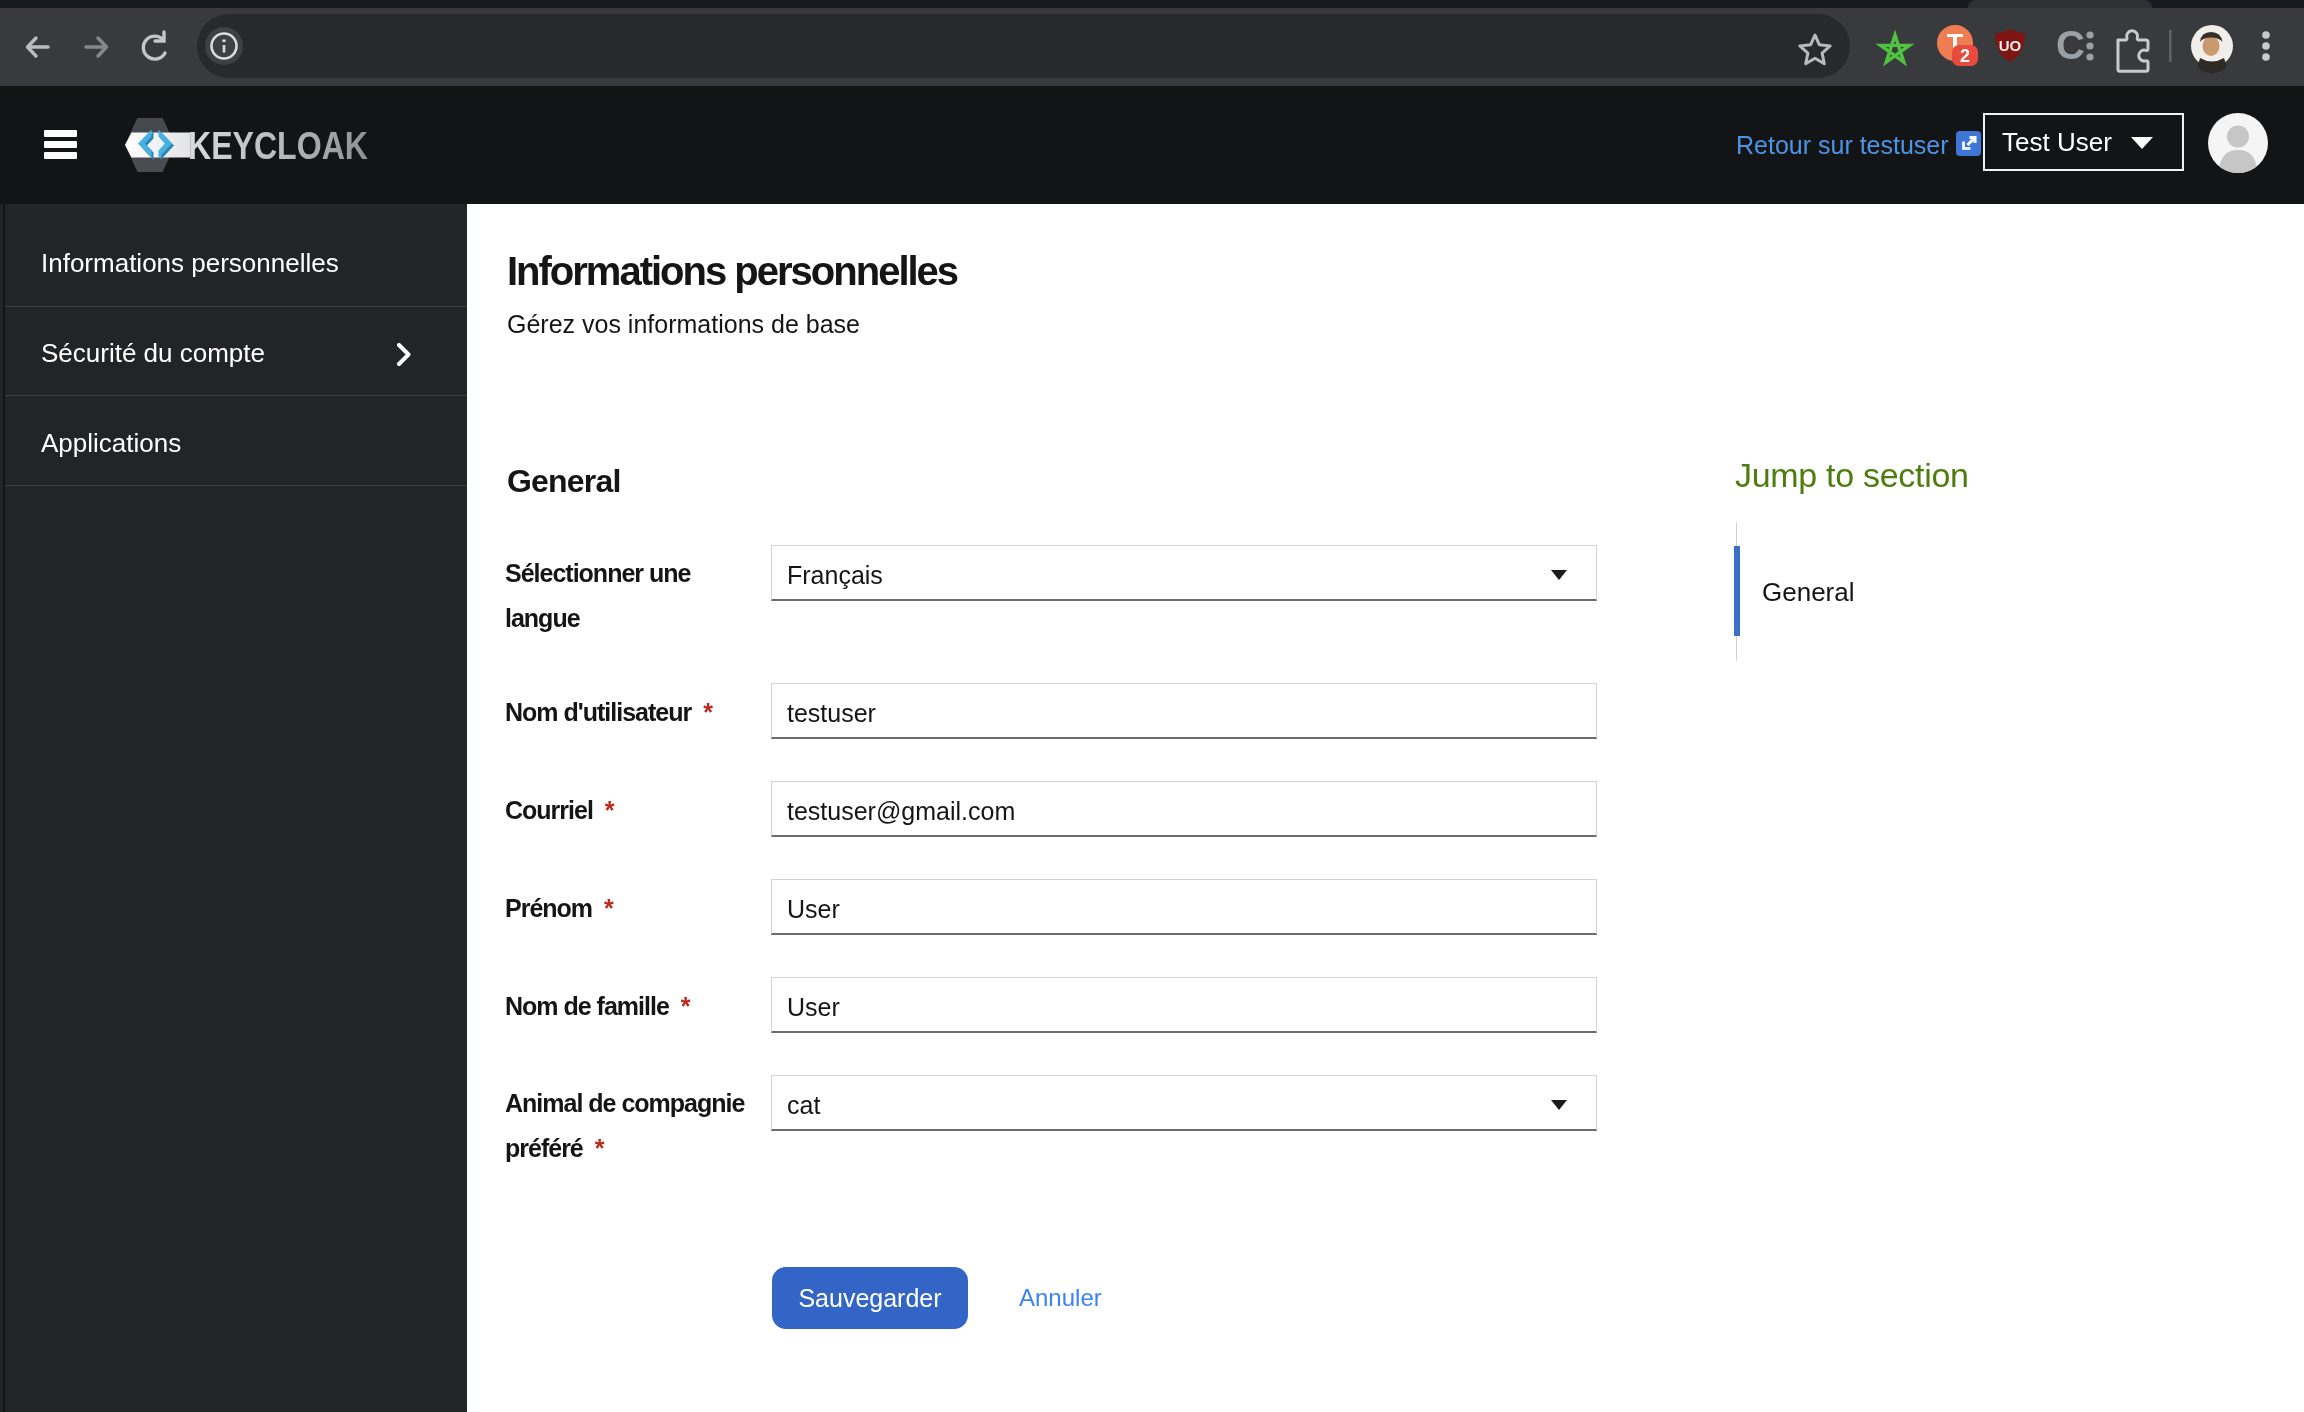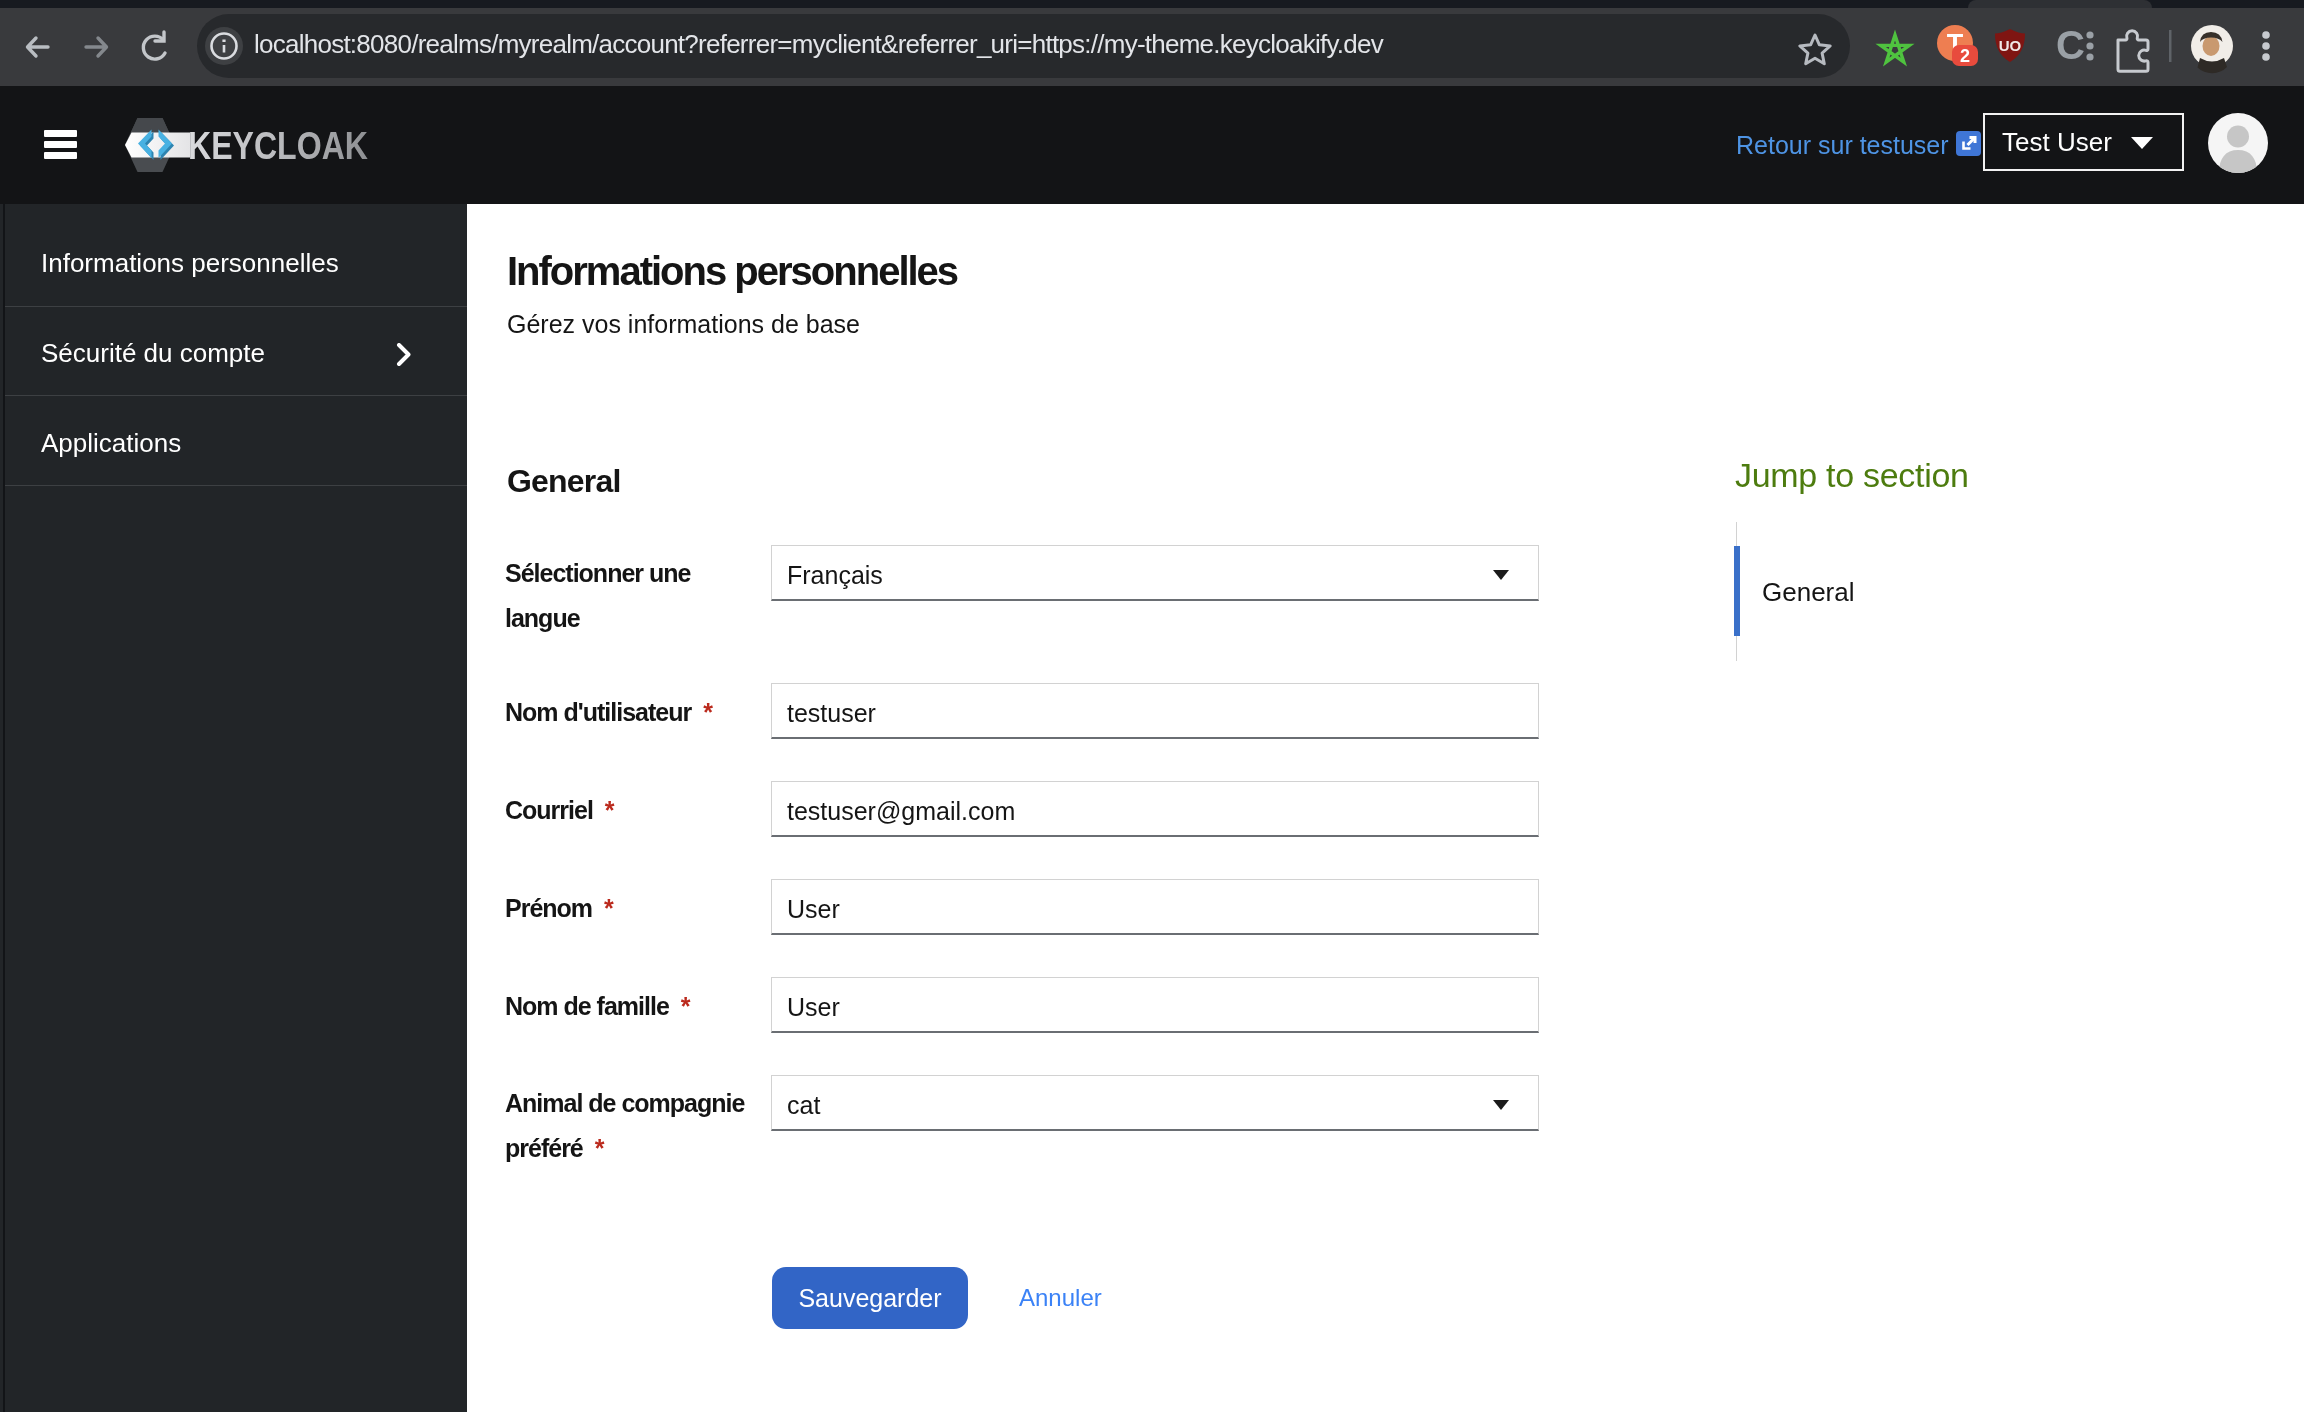--- a/index.html
+++ b/index.html
@@ -30,21 +30,21 @@
   .navsep { left:5px; width:462px; height:1px; background:#3d4043; }
 
   
   #content { left:467px; top:204px; width:1837px; height:1208px; background:#fff; }
   #h1 { left:507px; top:251px; font-size:40px; line-height:40px; font-weight:bold; color:#151515; letter-spacing:-2px;}
   #sub { left:507px; top:312px; font-size:25px; line-height:25px; color:#151515; }
   #h2 { left:507px; top:465px; font-size:32px; line-height:32px; font-weight:bold; color:#151515; letter-spacing:-0.8px;}
 
   .flabel { left:505px; width:280px; font-size:25px; font-weight:bold; color:#151515; line-height:45px; letter-spacing:-1px; }
   .ast { color:#bb2a1d; font-weight:bold; padding-left:12px; letter-spacing:0; }
-  .finput { left:771px; width:768px; height:56px; background:#fff;
+  .finput { left:771px; width:826px; height:56px; background:#fff;
     border:1px solid #d2d2d2; border-bottom:2px solid #6a6e73;
     font-size:25px; color:#151515; padding-left:15px; padding-top:6px; display:flex; align-items:center; }
   .caret { position:absolute; right:29px; top:24px; width:0; height:0;
     border-left:8px solid transparent; border-right:8px solid transparent; border-top:10px solid #1b1b1b; }
 
   #jumphead { left:1735px; top:462px; font-size:34px; line-height:27px; color:#4d7c0f; letter-spacing:-0.3px; }
   #jumpline { left:1736px; top:522px; width:1px; height:139px; background:#d2d2d2; }
   #jumpbar  { left:1734px; top:546px; width:6px; height:90px; background:#3a70c9; }
   #jumpgen  { left:1762px; top:579px; font-size:26px; line-height:26px; color:#151515; }
 
@@ -54,21 +54,20 @@
 </style>
 </head>
 <body>
 <div id="stage">
 
   <div id="frame-strip" class="abs"></div>
   <div class="abs" style="left:1968px;top:0;width:184px;height:8px;background:#2e3034;border-radius:8px 8px 0 0;"></div>
   <div id="toolbar" class="abs"></div>
   <div id="urlpill" class="abs"></div>
   <div id="infocirc" class="abs"></div>
-  <div id="urltext" class="abs">localhost:8080/realms/myrealm/account?referrer=myclient&amp;referrer_uri=https://my-theme.keycloakify.dev</div>
   <svg id="navicons" class="abs" style="left:0;top:8px" width="2304" height="78">
 
     <g stroke="#b9bdc2" stroke-width="3.4" fill="none" stroke-linecap="round" stroke-linejoin="round">
       <path d="M48 39 H28 M36 30 L27.5 39 L36 48"></path>
     </g>
 
     <g stroke="#84888d" stroke-width="3.4" fill="none" stroke-linecap="round" stroke-linejoin="round">
       <path d="M86 39 H106 M98 30 L106.5 39 L98 48"></path>
     </g>
 

